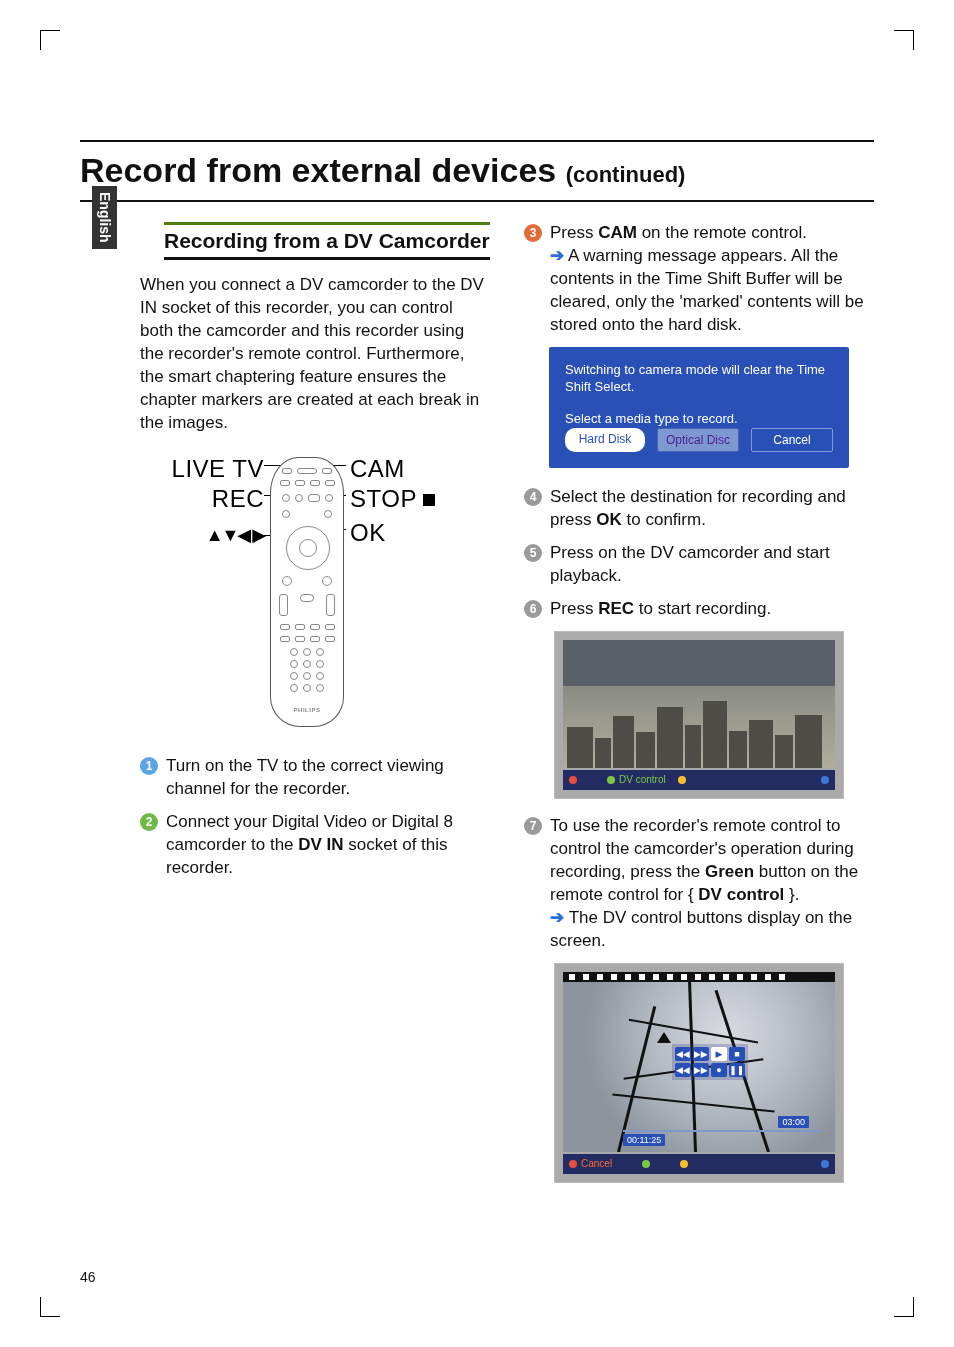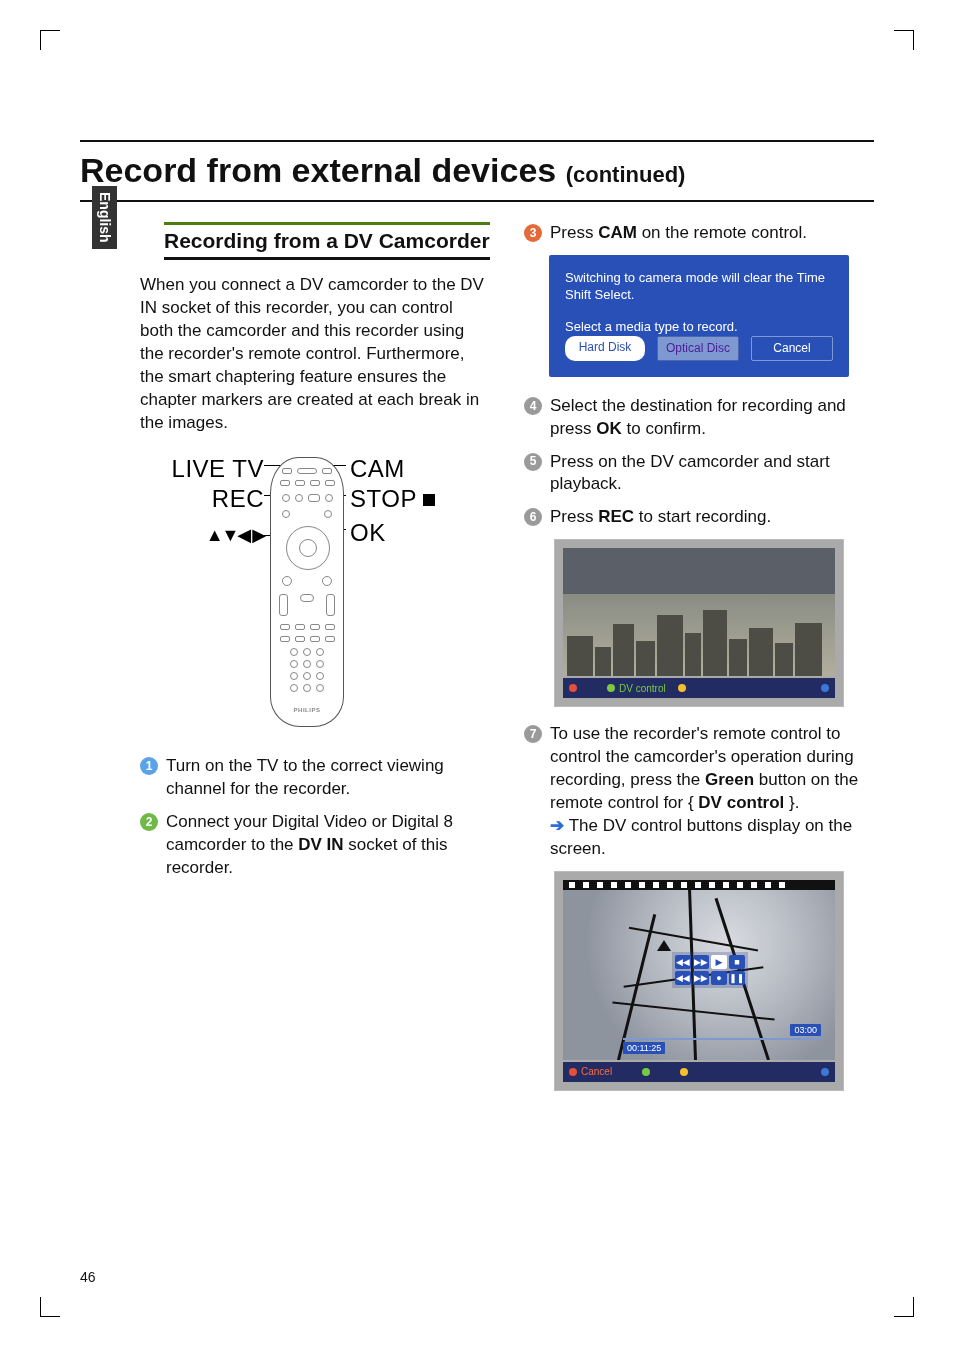--- a/index.html
+++ b/index.html
@@ -496,20 +496,23 @@
     </div>
   </div>
 
   <div class="col">
     <div class="step">
       <span class="badge b3">3</span>
       <div class="step-body">
         <span>
           <span>Press </span><strong>CAM</strong><span> on the remote control.</span>
         </span>
+        <div class="arrow-indent">
+          <span class="arrow">➔</span><span> A warning message appears. All the contents in the Time Shift Buffer will be cleared, only the 'marked' contents will be stored onto the hard disk.</span>
+        </div>
       </div>
     </div>
 
     <div class="blue-box">
       <div class="msg">Switching to camera mode will clear the Time Shift Select.</div>
       <div class="prompt">Select a media type to record.</div>
       <div class="btn-row">
         <div class="db-btn db-harddisk">Hard Disk</div>
         <div class="db-btn db-optical">Optical Disc</div>
         <div class="db-btn db-cancel">Cancel</div>
@@ -611,21 +614,21 @@
           <div class="ctl">▶▶</div>
           <div class="ctl hi">▶</div>
           <div class="ctl">■</div>
           <div class="ctl">◀◀</div>
           <div class="ctl">▶▶</div>
           <div class="ctl">●</div>
           <div class="ctl">❚❚</div>
         </div>
 
         <div class="time-chip" style="left:60px; bottom:6px;">00:11:25</div>
-        <div class="time-chip" style="right:14px; bottom:24px;margin-left:33px;">03:00</div>
+        <div class="time-chip" style="right:26px; bottom:24px;margin-left:33px;">03:00</div>
 
         <div style="position:absolute; left:60px; right:14px; bottom:20px; height:2px; background:#7e98d2;"></div>
       </div>
       <div class="status-bar">
         <span style="display:inline-flex;align-items:center;gap:4px;color:#ff6a3c;">
           <span class="dot d-red"></span>
           <span>Cancel</span>
         </span>
         <span class="dot d-green"></span>
         <span class="dot d-yellow"></span>

